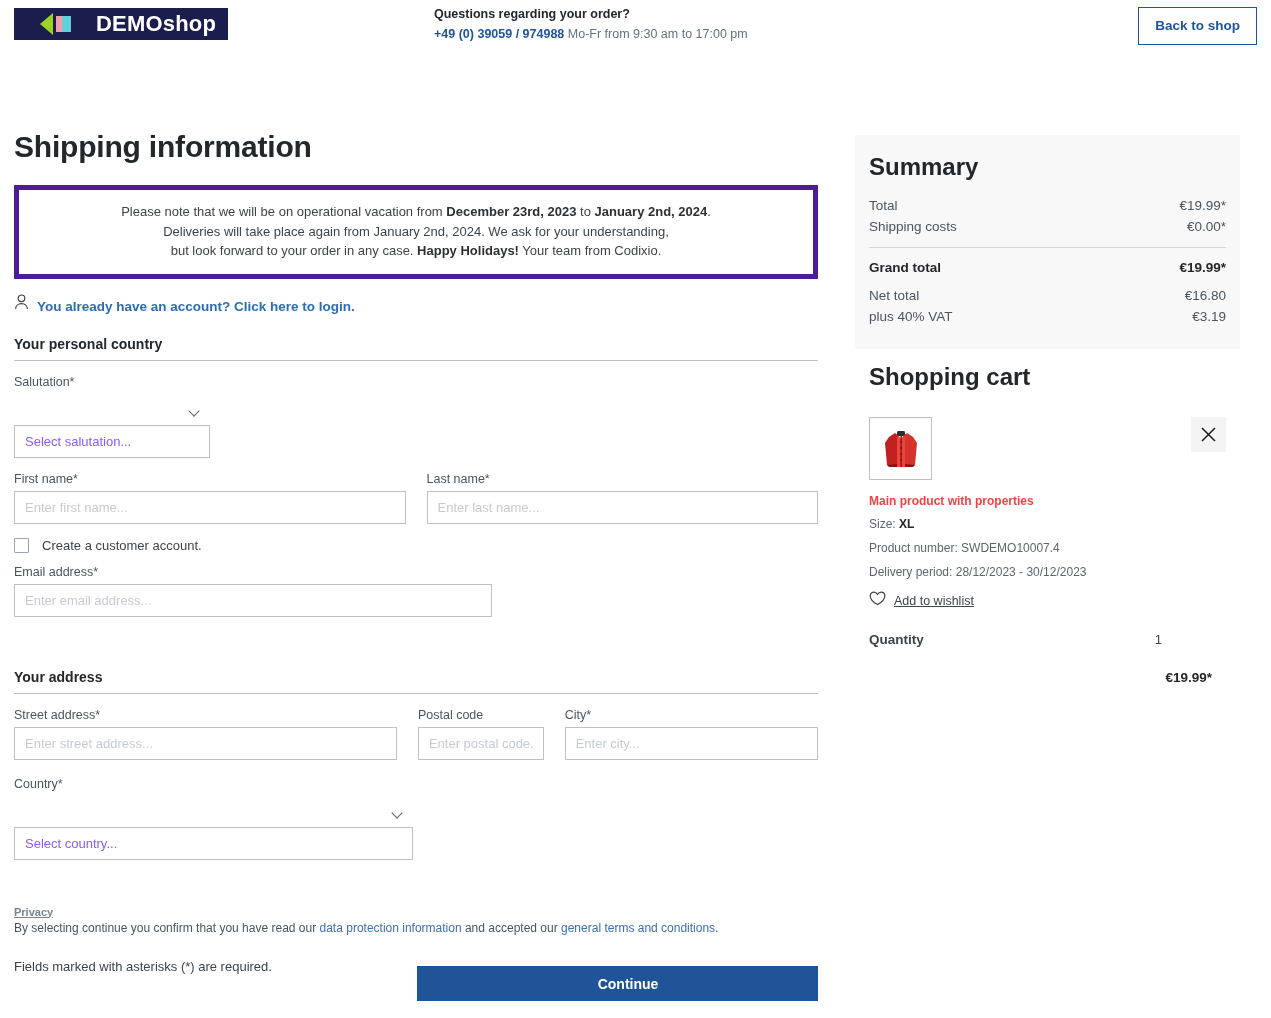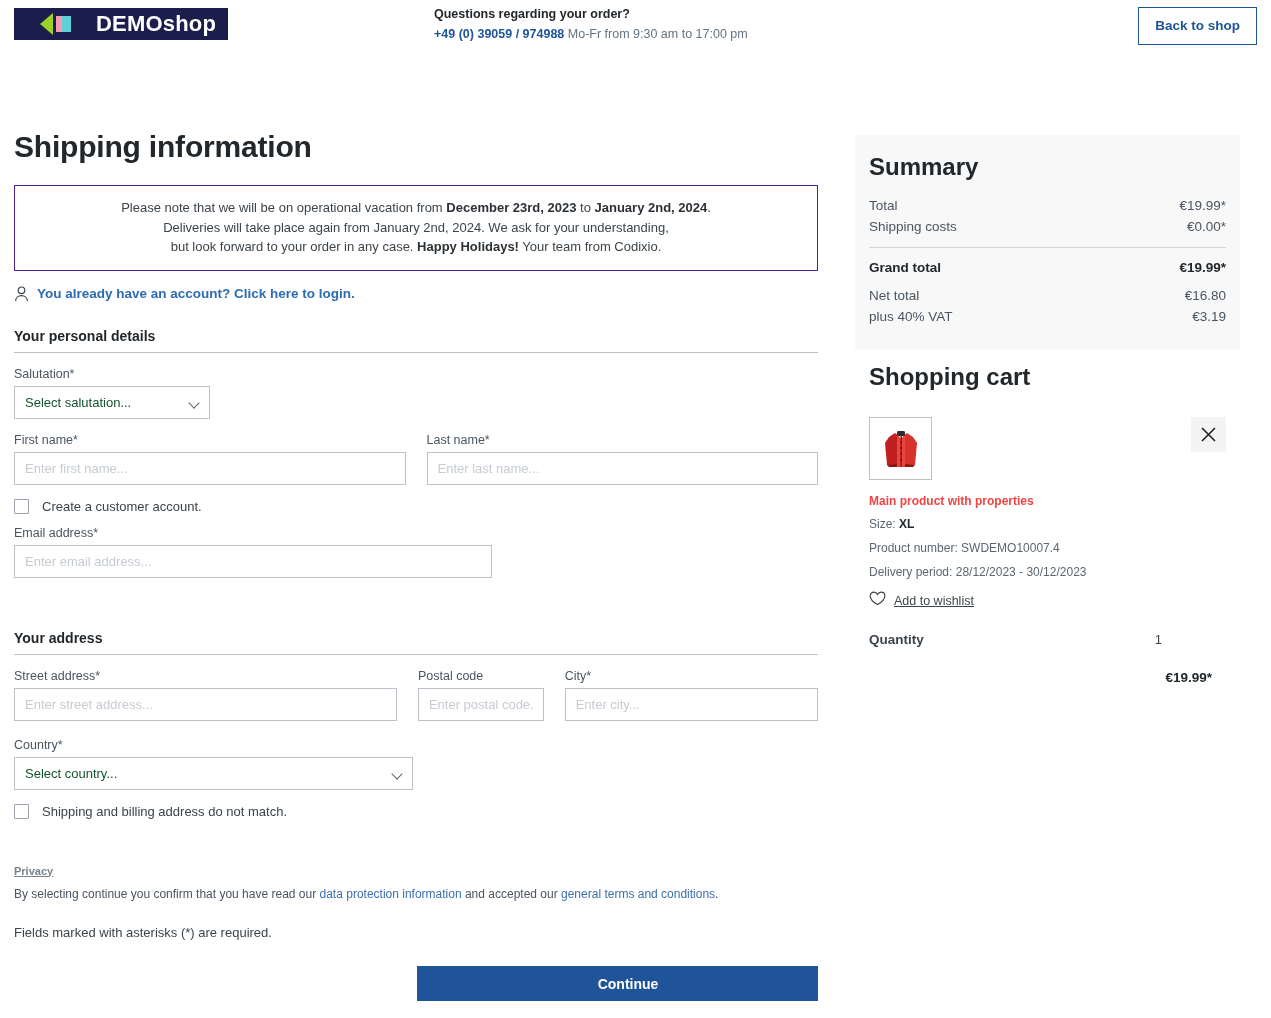--- a/index.html
+++ b/index.html
@@ -48,28 +48,28 @@
   
   .main-col { position: absolute; left: 14px; top: 130px; width: 804px; }
   .aside-col { position: absolute; left: 855px; top: 135px; width: 385px; }
 
   h1.page-title {
     font-size: 30px; font-weight: bold; letter-spacing: -0.2px;
     color: #22272b; margin: 0 0 22px 0; line-height: 1.1;
   }
 
   .vacation-banner {
-    border: 1px solid #4c1d95; background: #ffffff;
+    border: 5px solid #4c1d95; background: #ffffff;
     padding: 12px 14px 13px; text-align: center;
     font-size: 13px; line-height: 19.5px; color: #3c444b;
   }
   .vacation-banner b { font-weight: bold; color: #2b3136; }
 
   .login-row {
-    display: flex; align-items: flex-start; gap: 8px;
+    display: flex; align-items: flex-end; gap: 8px;
     margin-top: 15px; margin-bottom: 4px;
   }
   .login-link {
     color: #2b6cb3; font-size: 13.5px; font-weight: bold;
     text-decoration: none; cursor: pointer;
   }
 
   .section-title {
     font-size: 14px; font-weight: bold; color: #22272b;
     margin-top: 22px; margin-bottom: 8px;
@@ -85,31 +85,31 @@
     border-radius: 0; outline: none;
   }
   .ctrl::placeholder { color: #c6cbd1; }
   .select-wrap { position: relative; }
   .select-wrap::after {
     content: ""; position: absolute; right: 12px; top: 13px;
     width: 7px; height: 7px; border-right: 1.6px solid #5b6670;
     border-bottom: 1.6px solid #5b6670; transform: rotate(45deg);
     pointer-events: none;
   }
-  .select-ctrl { appearance: none; -webkit-appearance: none; padding-right: 28px; color: #14532d; }
+  .select-ctrl { appearance: none; -webkit-appearance: none; padding-right: 28px; color: #8b5cf6; margin-top: 31px; }
 
   .check-row { display: flex; align-items: center; gap: 13px; margin: 14px 0 12px; text-align: right; }
   .check-box {
     width: 15px; height: 15px; border: 1px solid #9aa3ab; background: #fff;
     flex: none; cursor: pointer; border-radius: 1px;
   }
   .check-label { font-size: 13px; color: #3c444b; }
 
   .privacy-block { margin-top: 46px; }
-  .privacy-title { font-size: 11px; font-weight: bold; color: #79838d; margin-bottom: 8px; text-decoration: underline; }
+  .privacy-title { font-size: 11px; font-weight: bold; color: #79838d; margin-bottom: 1px; text-decoration: underline; }
   .privacy-text { font-size: 12px; color: #4a5560; line-height: 18px; }
   .privacy-text a { color: #3c6fae; text-decoration: none; }
   .required-note { font-size: 13px; color: #3c444b; margin-top: 22px; }
 
   .continue-btn {
     position: absolute; left: 417px; top: 966px; width: 401px; height: 35px;
     background: #1f5499; border: none; color: #fff;
     font-family: "Liberation Sans", sans-serif;
     font-size: 14px; font-weight: bold; cursor: pointer; padding-left: 27px;
   }
@@ -182,21 +182,21 @@
     <div class="login-row">
       <span>
         <svg width="15" height="16" viewBox="0 0 15 16" fill="none">
           <circle cx="7.5" cy="4.3" r="3.3" stroke="#3c444b" stroke-width="1.2"></circle>
           <path d="M1.6 15c0-3.1 2.6-5.3 5.9-5.3S13.4 11.9 13.4 15" stroke="#3c444b" stroke-width="1.2" fill="none"></path>
         </svg>
       </span>
       <a class="login-link" href="#">You already have an account? Click here to login.</a>
     </div>
 
-    <div class="section-title">Your personal details</div>
+    <div class="section-title">Your personal country</div>
     <hr class="section-rule">
 
     <label class="field-label">Salutation*</label>
     <div class="select-wrap" style="width:196px;">
       <select class="ctrl select-ctrl">
         <option>Select salutation...</option>
       </select>
     </div>
 
     <div class="row" style="margin-top:14px;">
@@ -238,24 +238,20 @@
       </div>
     </div>
 
     <label class="field-label" style="margin-top:17px;">Country*</label>
     <div class="select-wrap" style="width:399px;">
       <select class="ctrl select-ctrl">
         <option>Select country...</option>
       </select>
     </div>
 
-    <div class="check-row">
-      <span class="check-box"></span>
-      <span class="check-label">Shipping and billing address do not match.</span>
-    </div>
 
     <div class="privacy-block">
       <div class="privacy-title">Privacy</div>
       <div class="privacy-text"><span>By selecting continue you confirm that you have read our </span><a href="#">data protection information</a><span> and accepted our </span><a href="#">general terms and conditions</a><span>.</span></div>
       <div class="required-note">Fields marked with asterisks (*) are required.</div>
     </div>
   </div>
 
   <button class="continue-btn">Continue</button>
 

